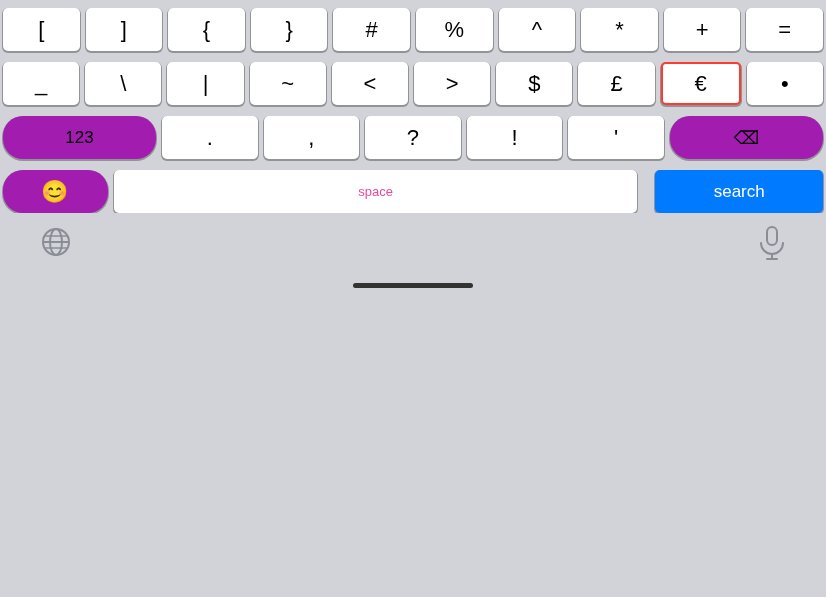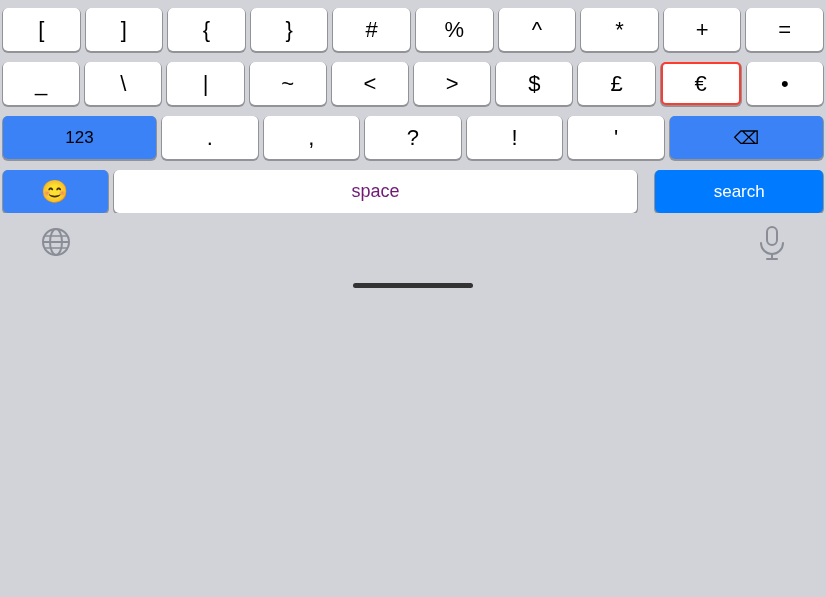--- a/index.html
+++ b/index.html
@@ -43,22 +43,23 @@
       font-size: 22px;
       font-weight: 400;
       color: #000;
       cursor: pointer;
       user-select: none;
       flex: 1;
       height: 43px;
     }
 
     .key.dark {
-      background: #3b82f6;
+      background: #a21caf;
       color: #000;
+      border-radius: 20px;
     }
 
     .key.blue {
       background: #007AFF;
       color: #fff;
       font-size: 18px;
       font-weight: 500;
       margin-left: 12px;
     }
 
@@ -67,22 +68,22 @@
     }
 
     .key.wide {
       flex: 1.6;
       font-size: 17px;
       font-weight: 500;
     }
 
     .key.space-key {
       flex: 5;
-      font-size: 18px;
-      color: #701a75;
+      font-size: 13px;
+      color: #ec4899;
     }
 
     .key.emoji-key {
       flex: 1;
     }
 
     .key-123 {
       font-size: 15px;
       font-weight: 500;
     }

